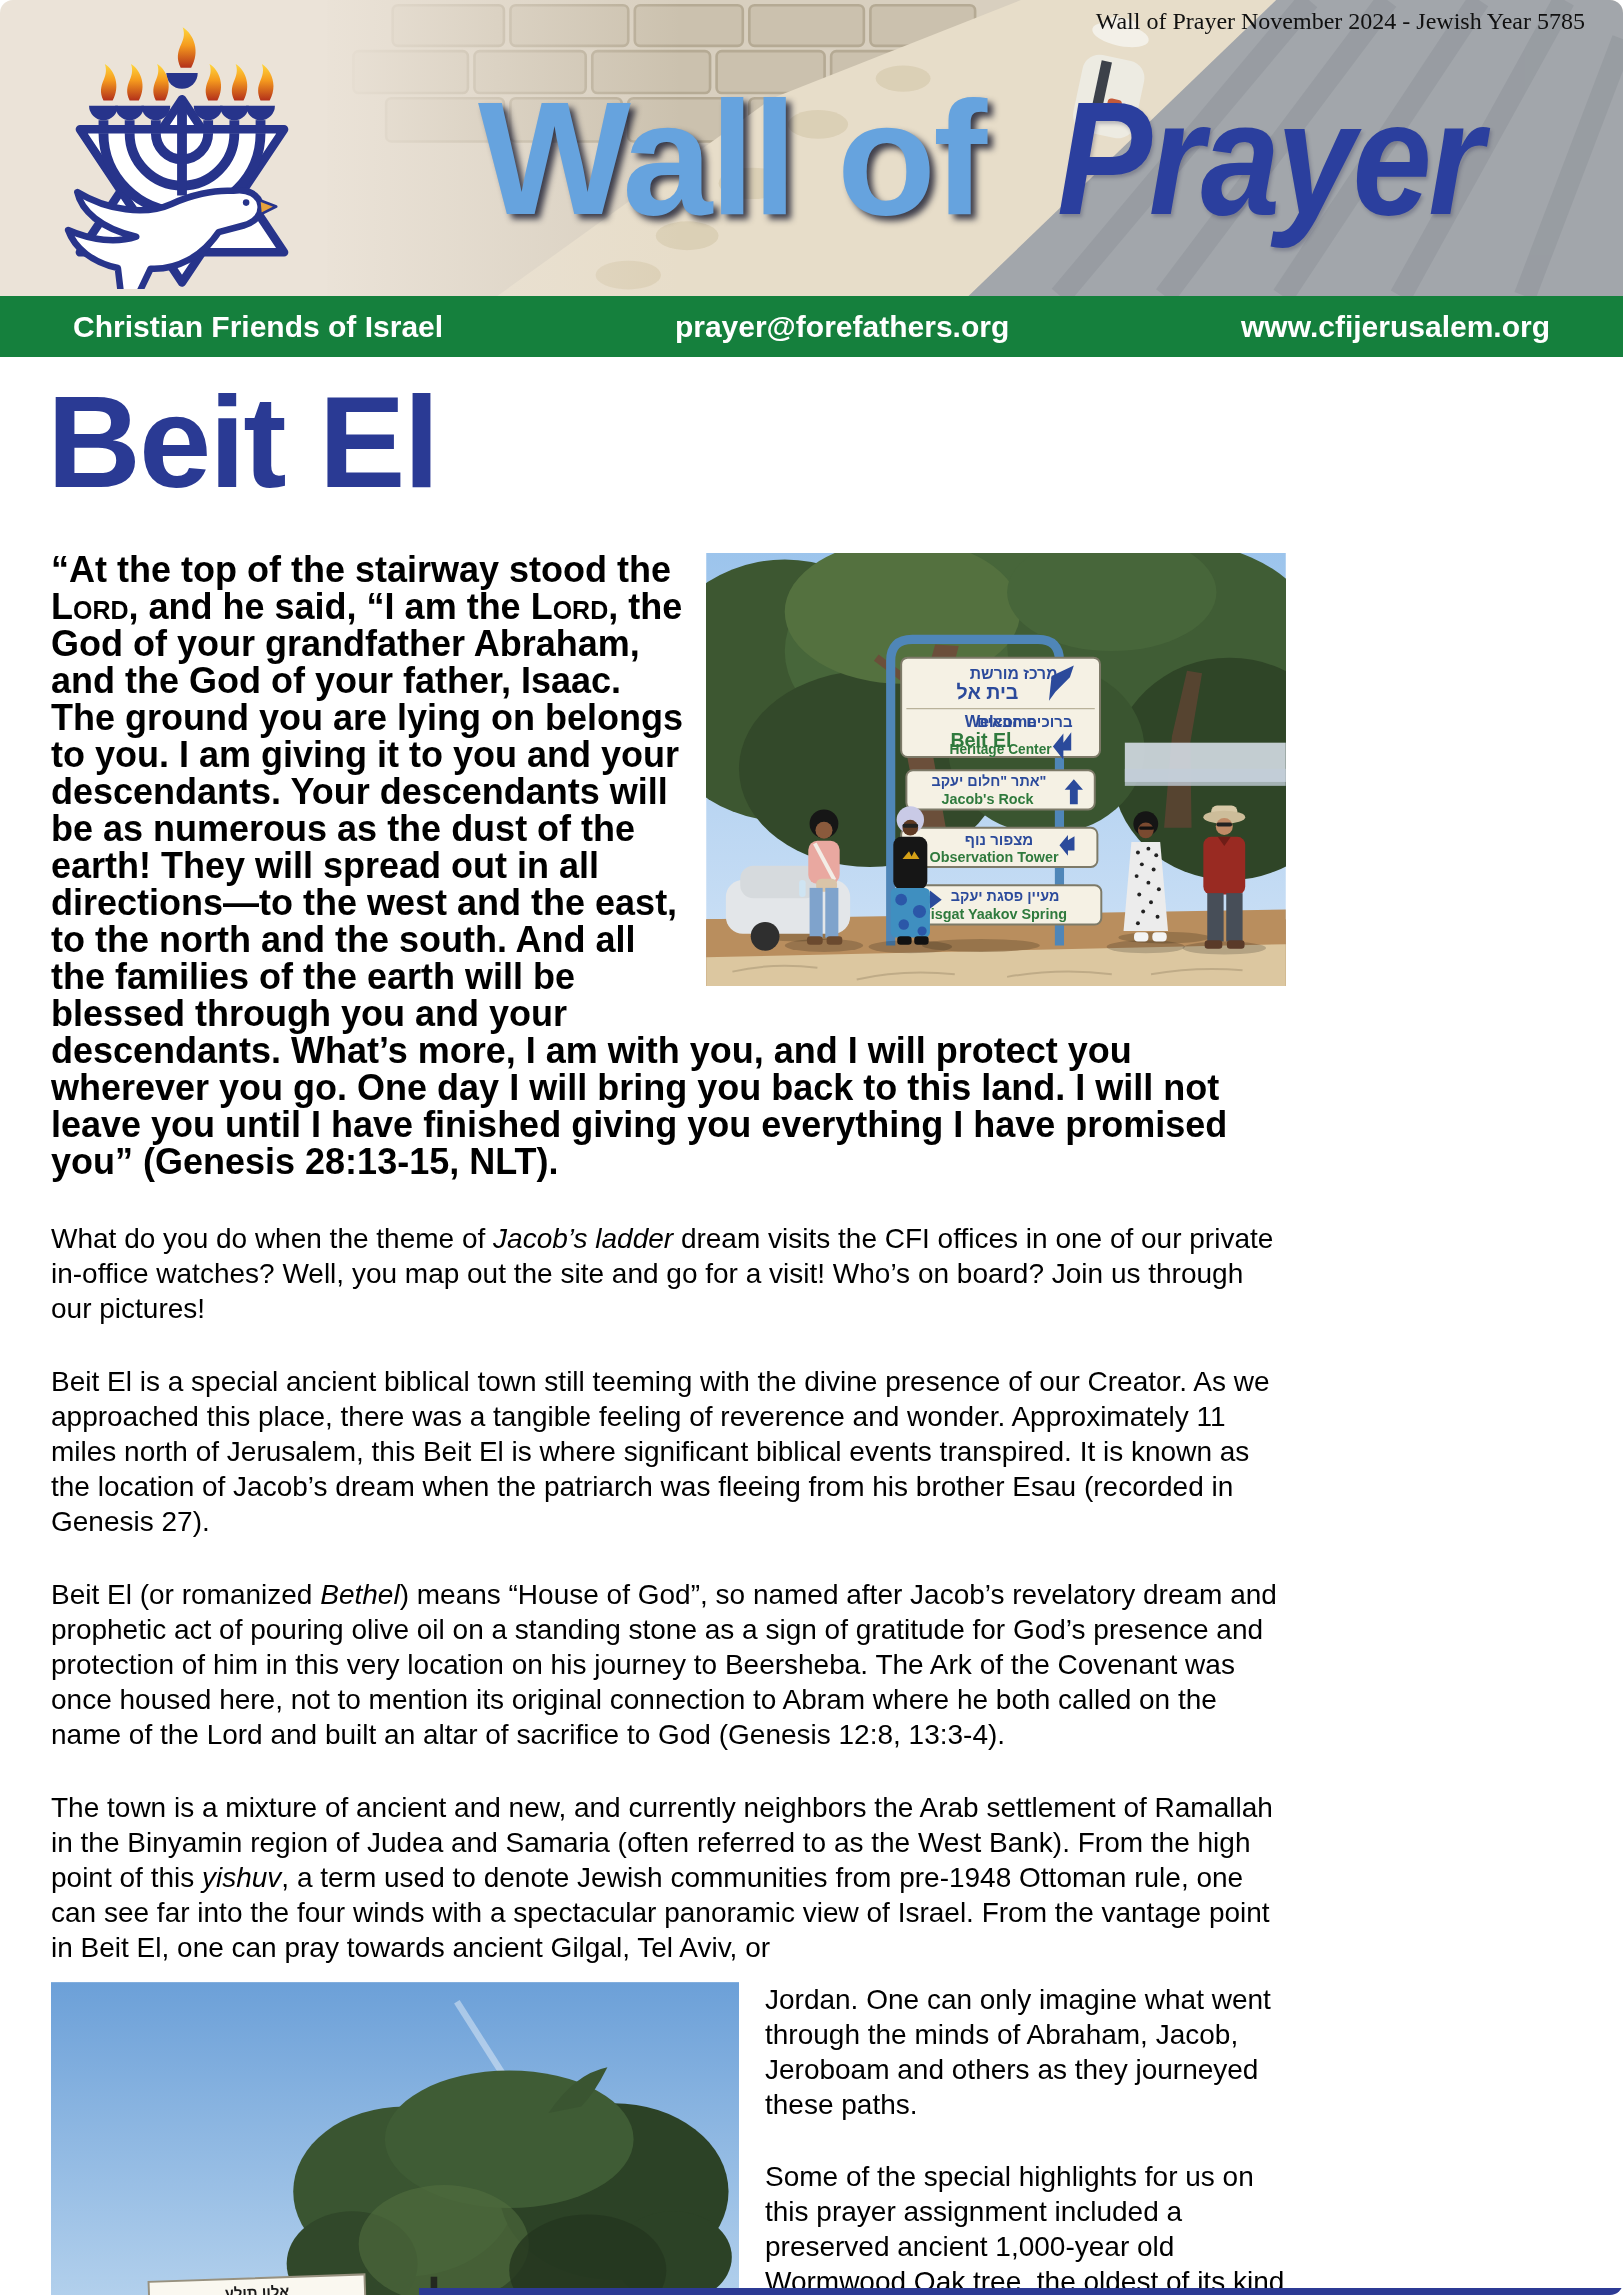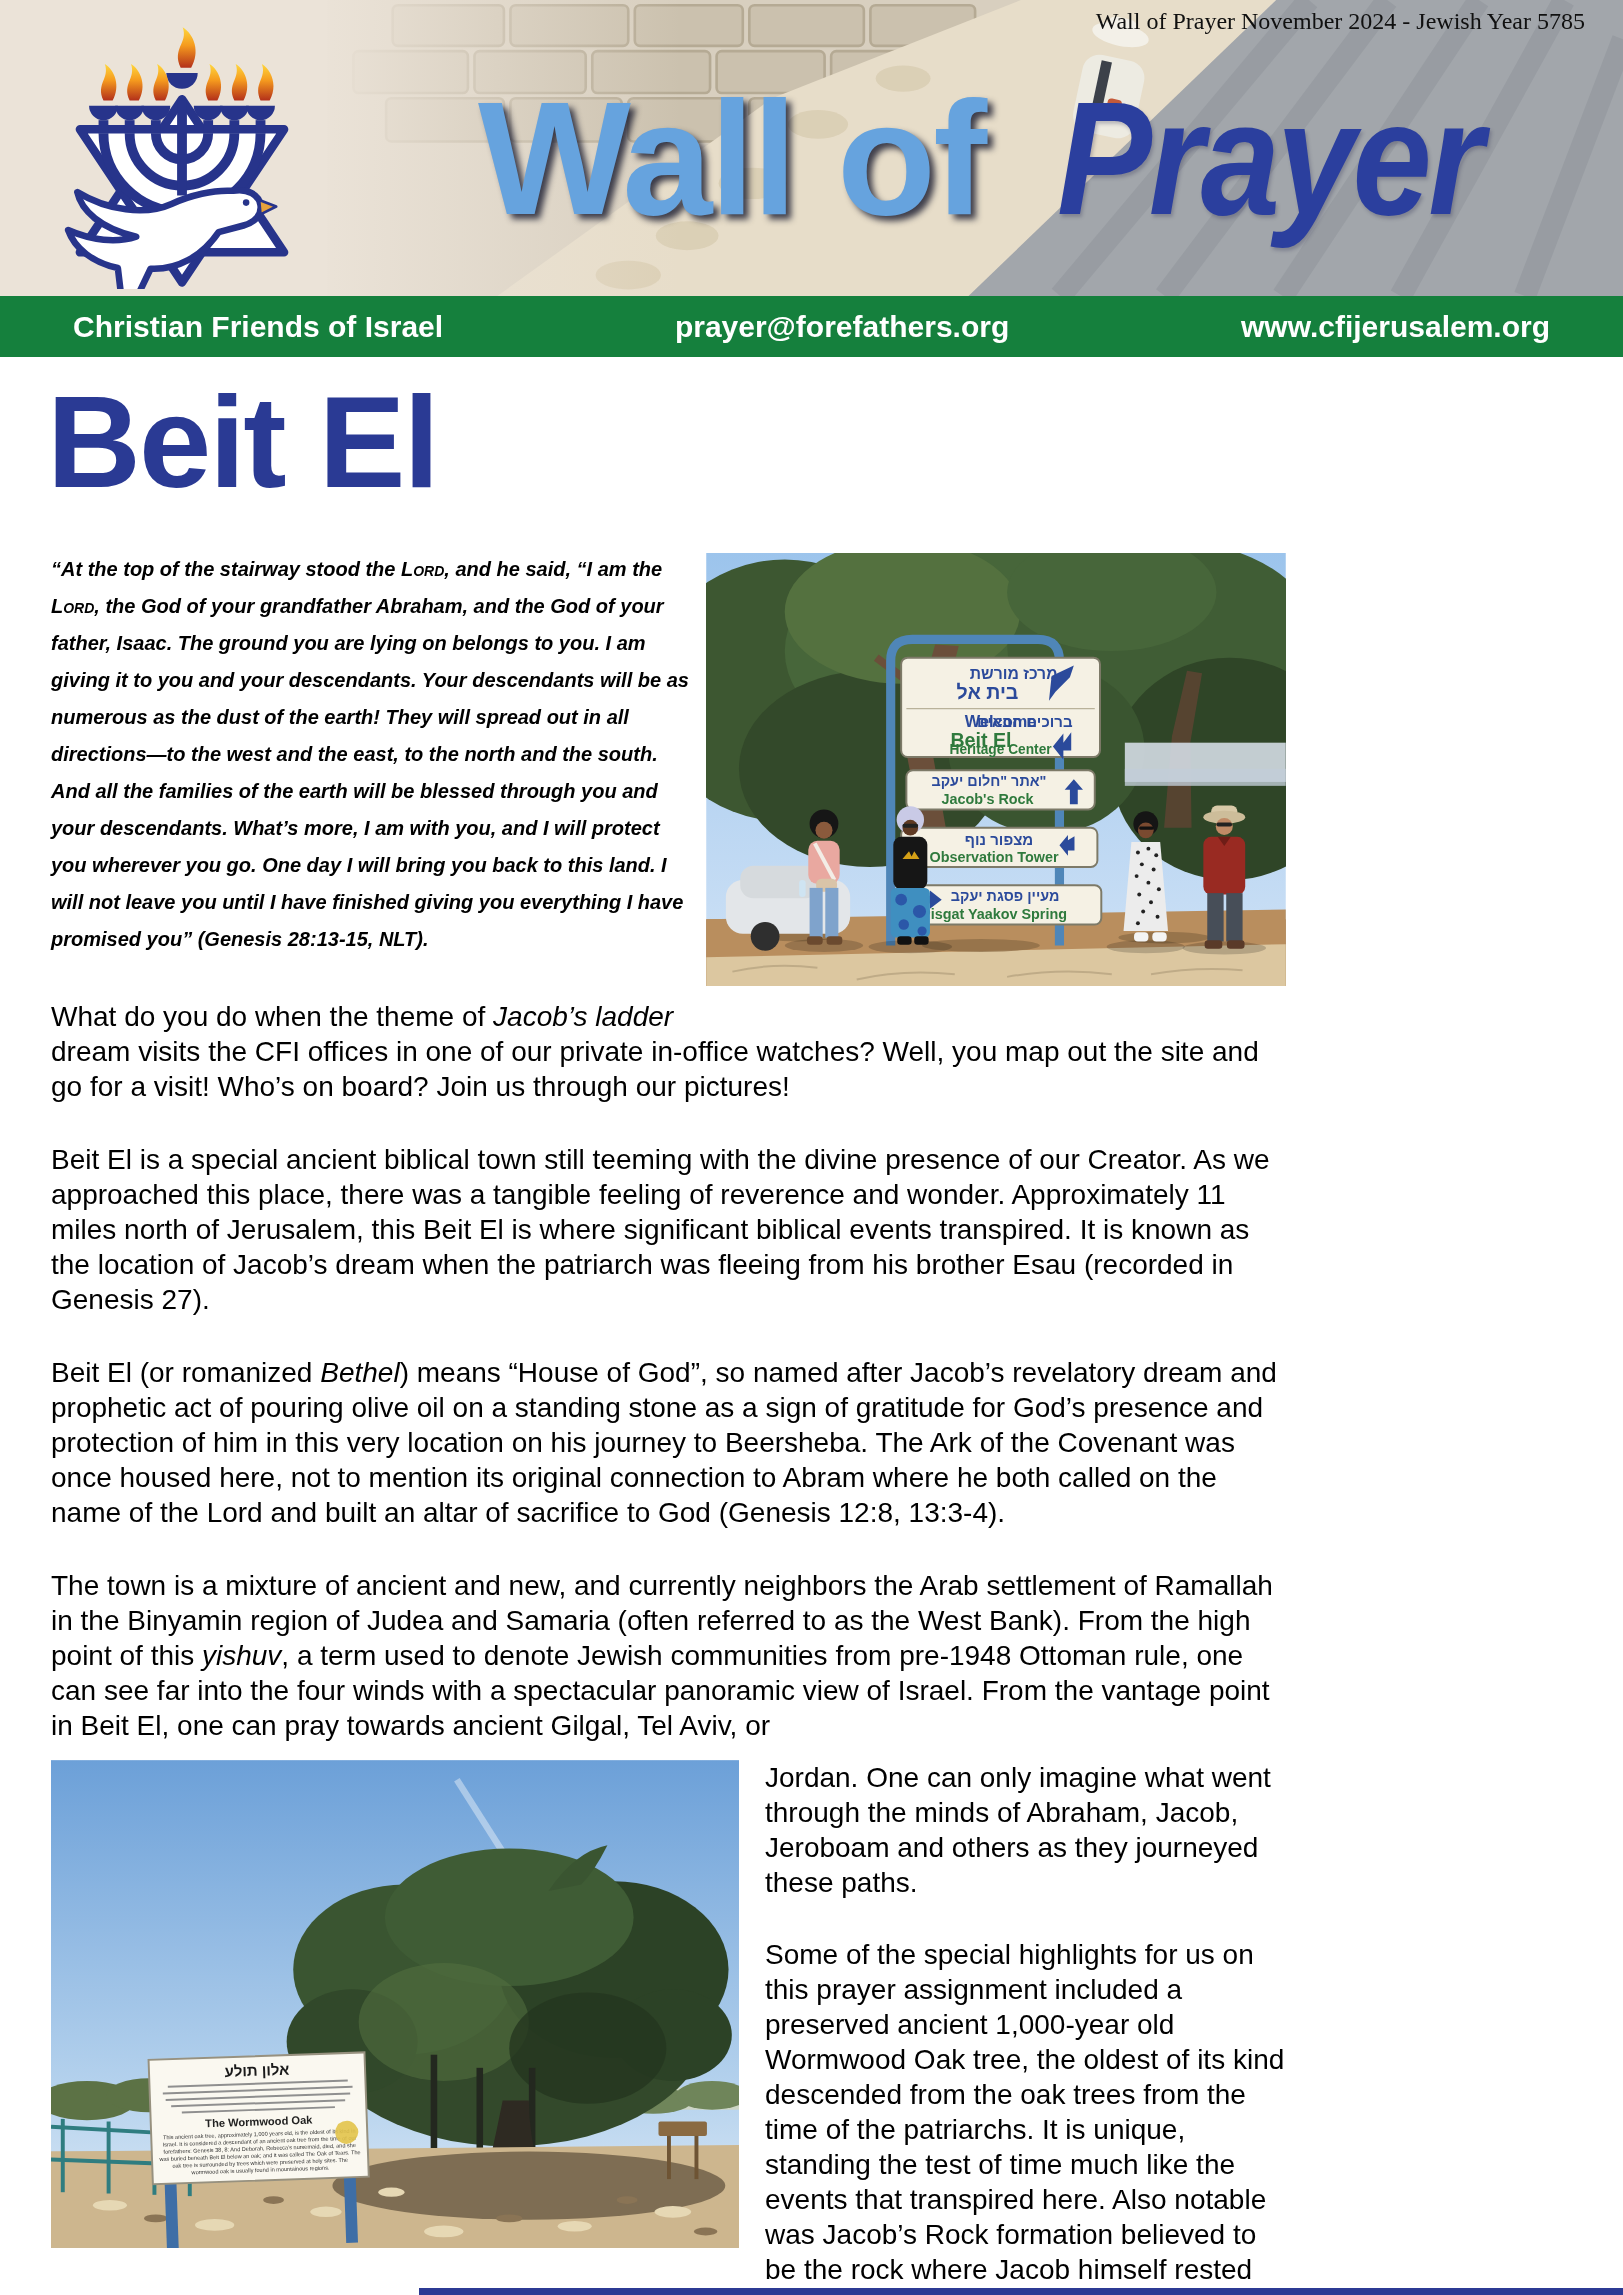--- a/index.html
+++ b/index.html
@@ -1,36 +1,36 @@
 <!DOCTYPE html>
 <html style="font-size:10.5px"><head>
 <meta charset="utf-8">
 <style>
   html,body{margin:0;padding:0;}
   body{width:1623px;height:2295px;background:#ffffff;font-family:"Liberation Sans",sans-serif;color:#000;}
-  .page{position:relative;width:1623px;height:2295px;overflow:hidden;background:#fff;}
+  .page{position:relative;width:1623px;height:2295px;overflow:hidden;background:#fff;border-radius:13px;}
 
   
   .masthead{position:absolute;top:0;left:0;width:1623px;height:296px;overflow:hidden;}
   .masthead svg.bg{position:absolute;top:0;left:0;width:100%;height:100%;}
   .logo{position:absolute;top:22px;left:38px;width:288px;height:267px;}
   .issue-line{position:absolute;top:7.9px;right:38px;font-family:"Liberation Serif",serif;font-size:24px;color:#101010;}
   .title{position:absolute;top:77px;left:442px;margin:0;font-size:162px;line-height:1;white-space:nowrap;font-weight:bold;}
   .title .w1{color:#66a3de;text-shadow:5.2px 5.2px 5.9px rgba(15,18,40,.78);letter-spacing:-2.6px;margin-left:36px;}
   .title .w2{display:inline-block;margin-left:72px;color:#2b3f9e;font-style:italic;font-weight:600;transform:scaleX(.88);transform-origin:left;letter-spacing:-3.9px;text-shadow:2px 2.6px 3.9px rgba(30,30,70,.25);}
 
   
   .contact-bar{position:absolute;top:296px;left:0;width:1623px;height:61px;background:#15803d;display:flex;align-items:center;justify-content:space-between;padding:0 73px;box-sizing:border-box;}
   .contact-bar span{color:#fff;font-weight:bold;font-size:30px;}
 
   
   .headline{margin:33px 0 0 47px;font-size:130px;line-height:.92;font-weight:bold;color:#2a3a94;letter-spacing:-2px;}
   .article{margin:48px 39px 0 51px;font-size:28px;line-height:35px;}
   .photo-signpost{float:right;width:580px;height:433px;margin:2.6px 0 26px 13px;}
-  .quote{font-weight:bold;font-style:italic;font-size:20px;line-height:37px;}
+  .quote{font-weight:bold;font-size:36px;line-height:37px;}
   .article p{margin:38px 0 0 0;}
   .article p.first{margin-top:41px;}
   .it{font-style:italic;}
   .sc{font-variant:small-caps;}
 
   .bottom-section{display:flex;margin-top:17px;}
   .photo-oak{width:688px;height:488px;flex:0 0 auto;}
   .bottom-text{flex:1;padding-left:26px;}
   .bottom-text p{margin:0 0 0 0;}
   .bottom-text p + p{margin-top:37px;}

